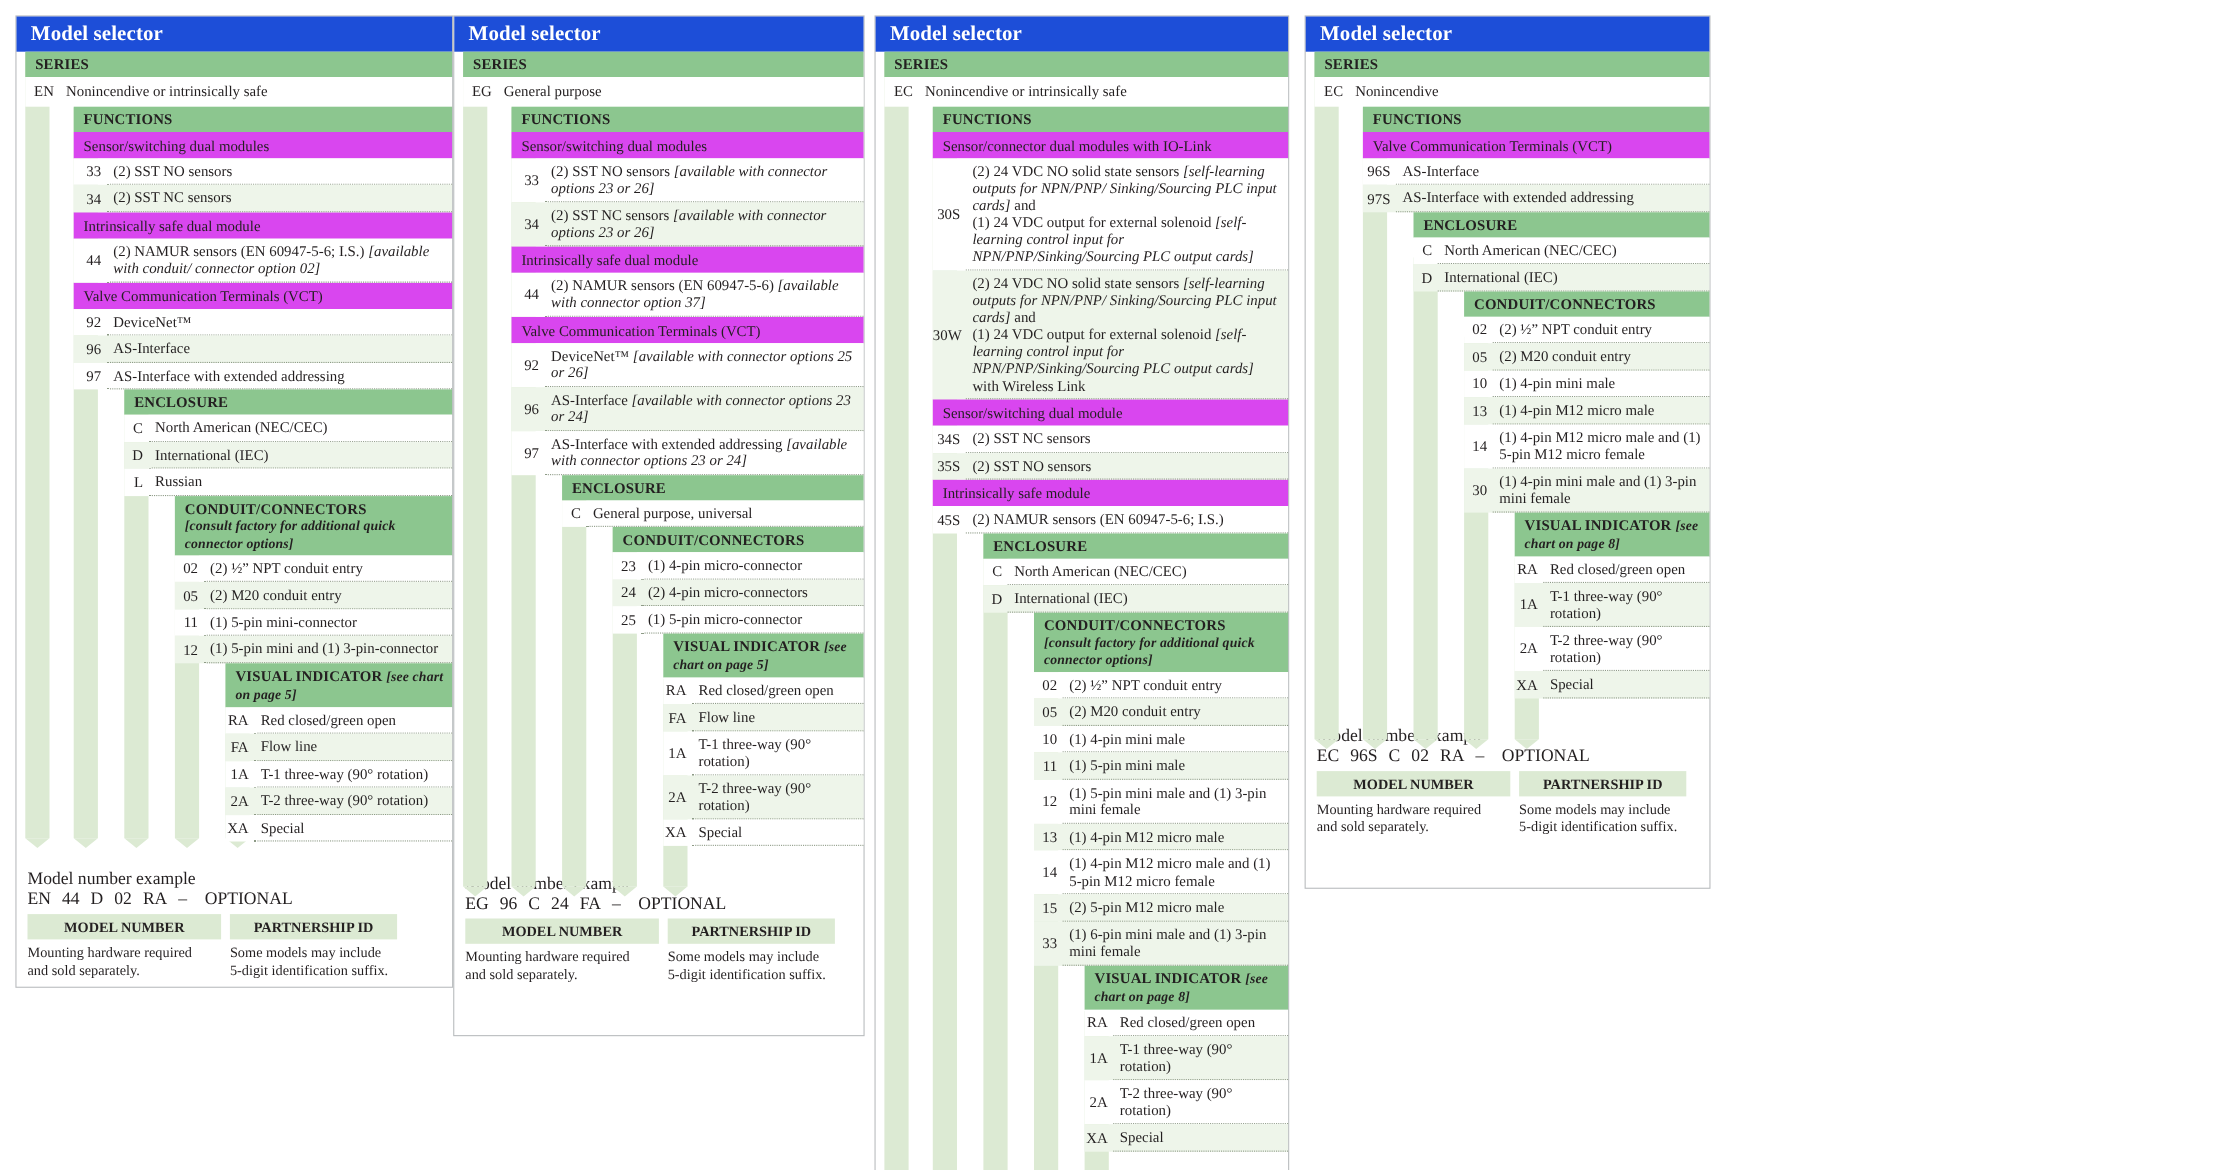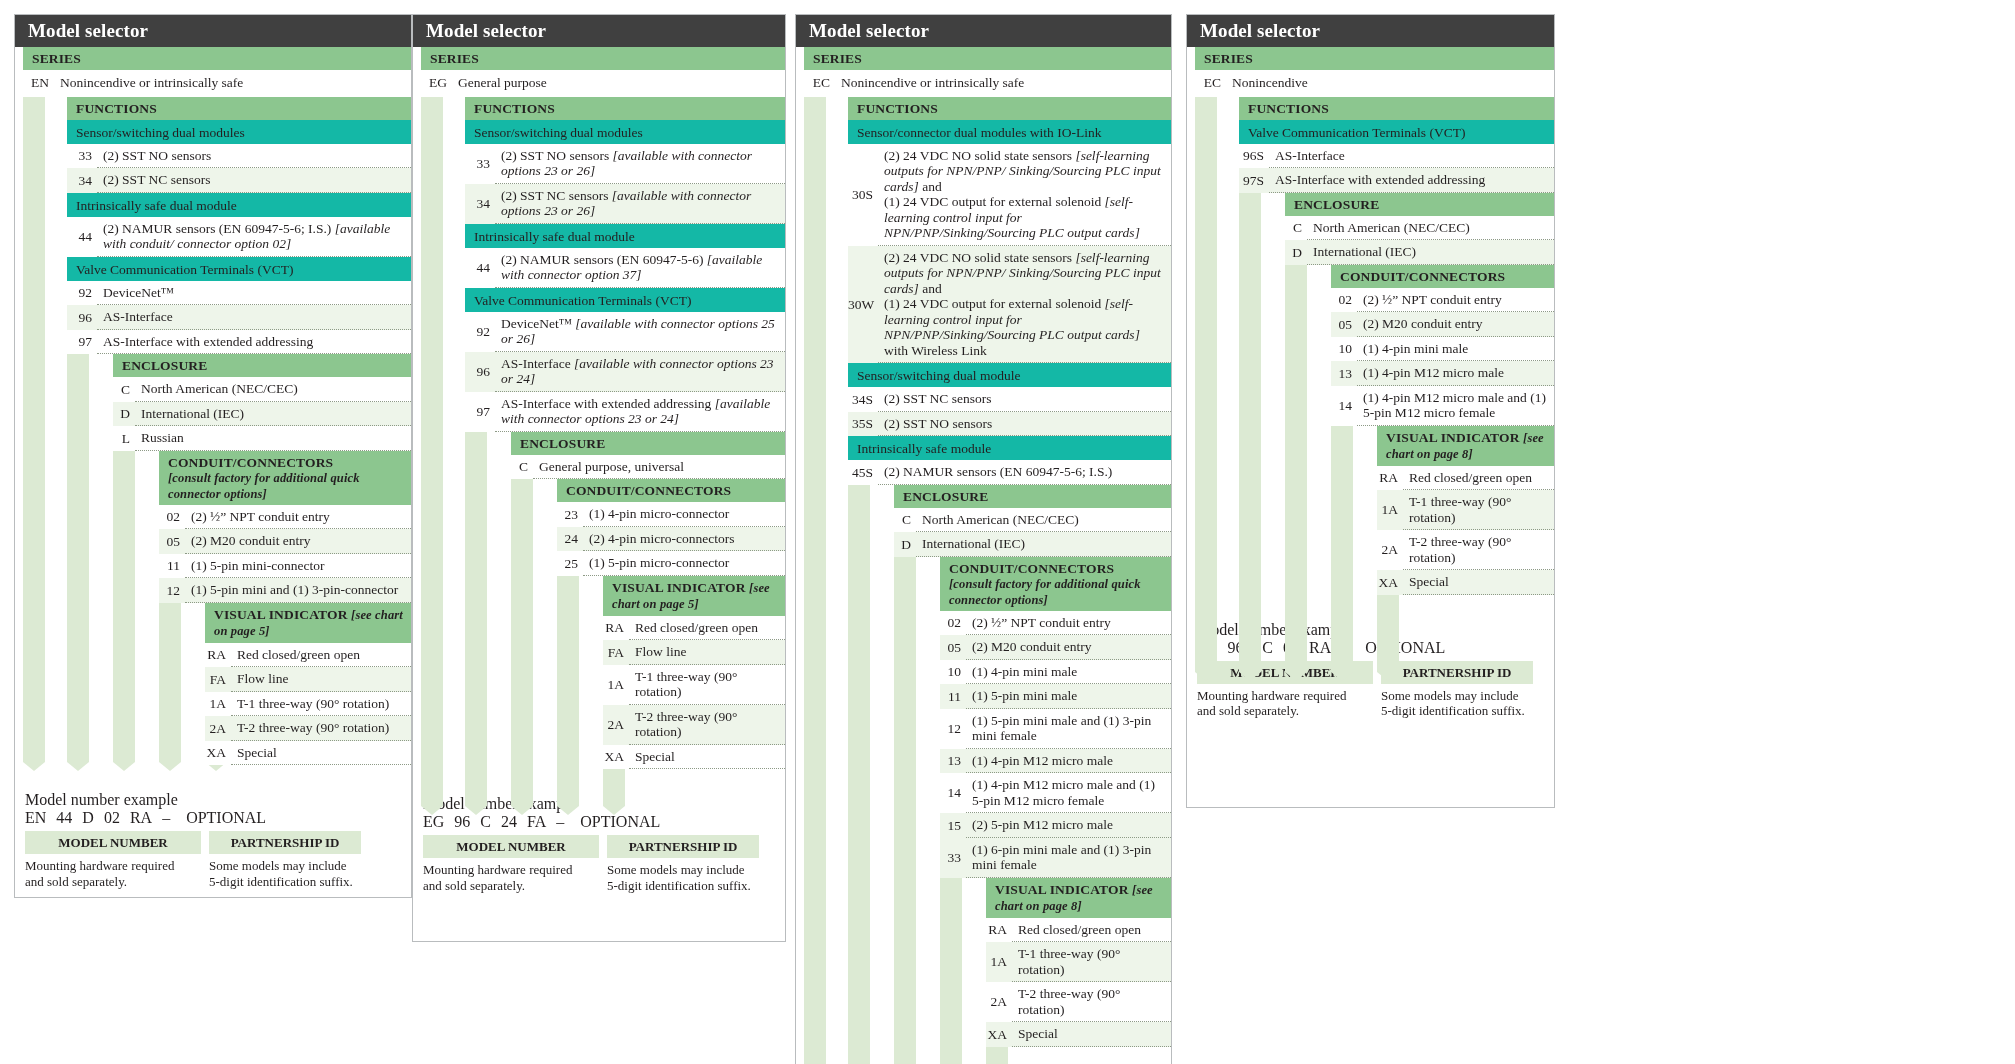--- a/index.html
+++ b/index.html
@@ -13,21 +13,21 @@
   .board{position:relative;width:2015px;height:1064px;}
 
   
   .panel{
     position:absolute;
     border:1px solid #b9bcbe;
     background:#ffffff;
     box-sizing:border-box;
   }
   .title-bar{
-    background:#404040;
+    background:#1d4ed8;
     color:#ffffff;
     font-weight:bold;
     font-size:19px;
     line-height:19px;
     padding:6px 0 7px 13px;
     letter-spacing:.1px;
   }
 
   
   .level{position:relative;box-sizing:border-box;}
@@ -41,21 +41,21 @@
     box-sizing:border-box;
   }
   .lvl-head .note{font-weight:bold;font-style:italic;font-size:12.5px;}
   .lvl-head.two{padding-bottom:3px;}
 
   
   .grp{
     font-size:13.5px;
     line-height:15px;
     padding:5px 4px 4px 9px;
-    background:#14b8a6;
+    background:#d946ef;
     box-sizing:border-box;
   }
   .row{
     display:flex;
     align-items:flex-start;
     font-size:13.5px;
     line-height:15.5px;
     box-sizing:border-box;
     position:relative;
     background:#ffffff;
@@ -493,20 +493,24 @@
           <span class="desc">(1) 4-pin mini male</span>
         </div>
         <div class="row alt">
           <span class="code" style="width:26px">13</span>
           <span class="desc">(1) 4-pin M12 micro male</span>
         </div>
         <div class="row">
           <span class="code" style="width:26px">14</span>
           <span class="desc">(1) 4-pin M12 micro male and (1) 5-pin M12 micro female</span>
         </div>
+        <div class="row alt">
+          <span class="code" style="width:26px">30</span>
+          <span class="desc">(1) 4-pin mini male and (1) 3-pin mini female</span>
+        </div>
       </div>
       <div class="level" style="margin-left:190px">
         <div class="lvl-head">VISUAL INDICATOR <span class="note">[see chart on page 8]</span></div>
         <div class="row">
           <span class="code" style="width:26px">RA</span>
           <span class="desc">Red closed/green open</span>
         </div>
         <div class="row alt">
           <span class="code" style="width:26px">1A</span>
           <span class="desc">T-1 three-way (90° rotation)</span>

